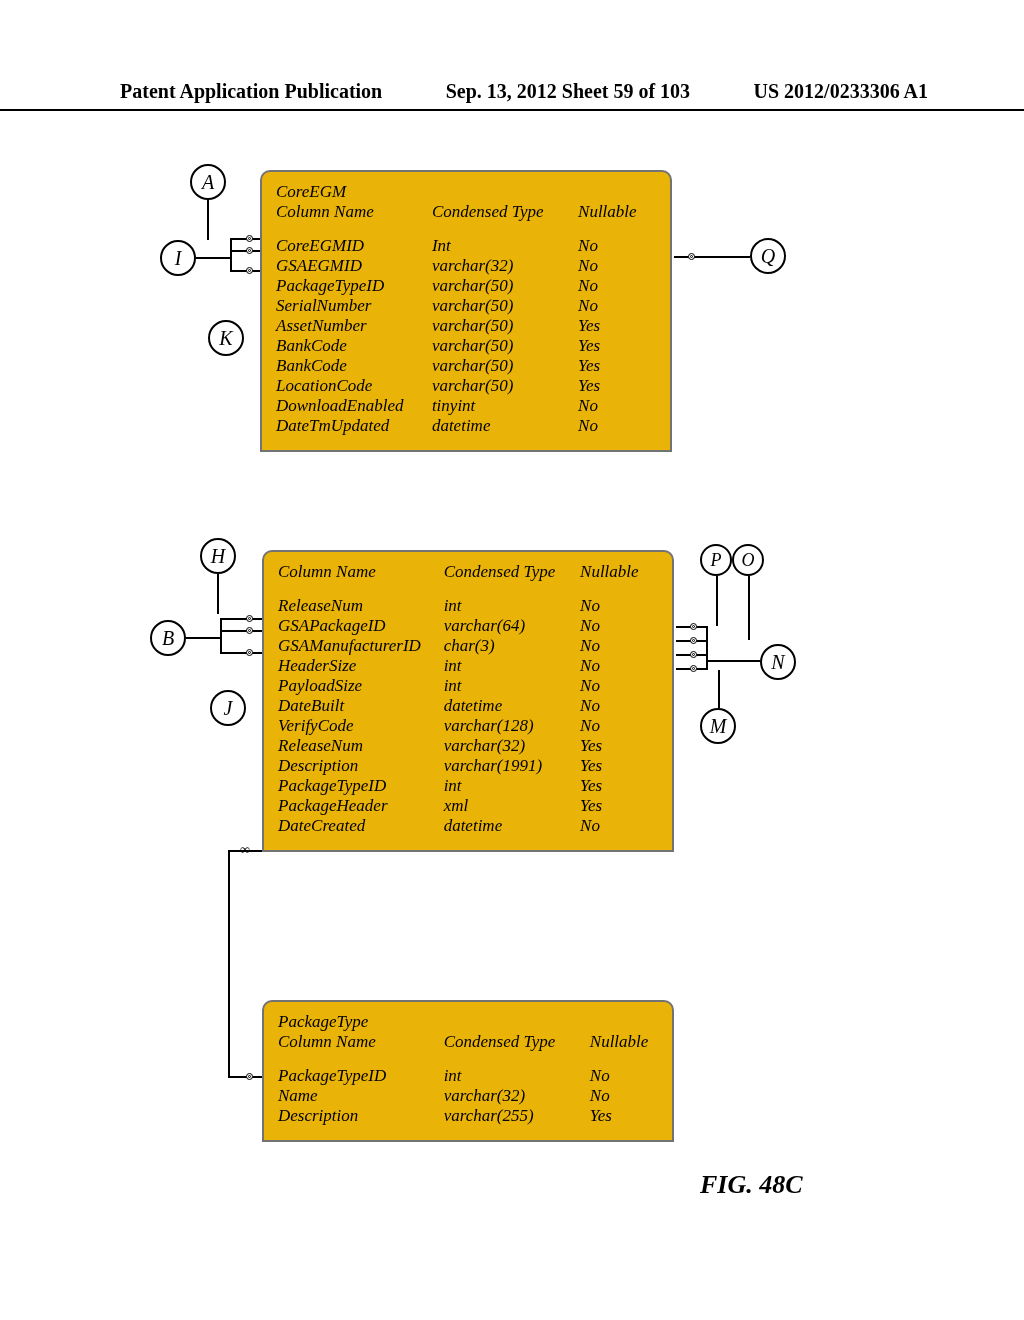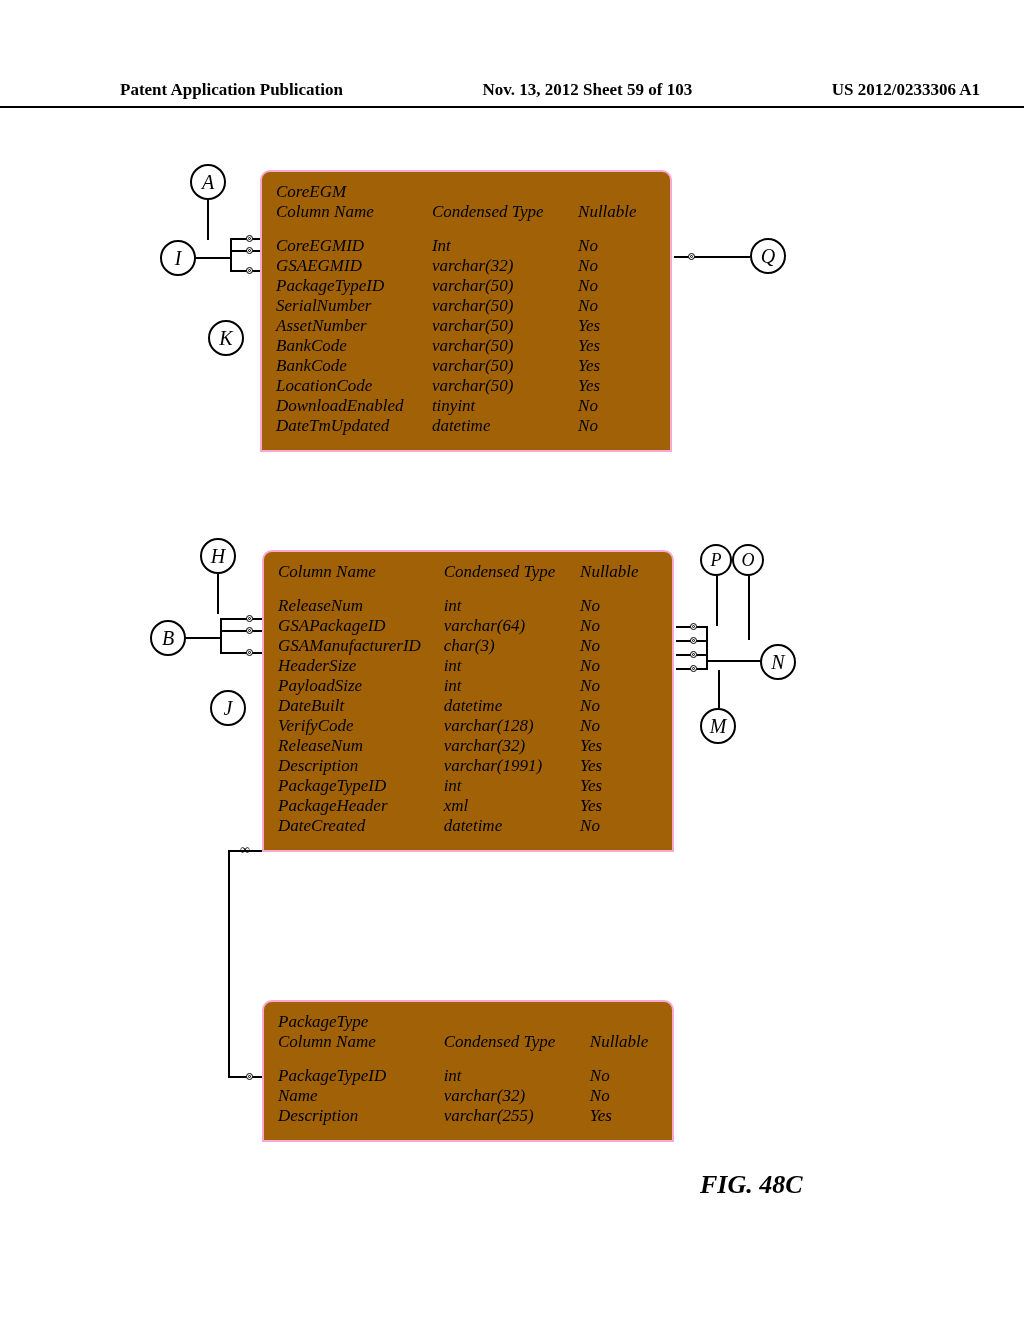--- a/index.html
+++ b/index.html
@@ -12,44 +12,44 @@
     position: relative;
     color: #000;
   }
   .page-header {
     position: absolute;
     top: 80px;
     left: 0;
     right: 0;
     width: 100%;
     border-bottom: 2px solid #000;
-    padding: 0 44px 6px 120px;
+    padding: 0 96px 6px 120px;
     display: flex;
     justify-content: space-between;
-    font-size: 17px;
+    font-size: 20px;
     font-weight: bold;
   }
   .page-header span { white-space: nowrap; }
 
   .figure-area {
     position: absolute;
     top: 150px;
     left: 0;
     width: 1024px;
     height: 1050px;
   }
 
   .table-box {
     position: absolute;
-    border: 2px solid #f9a8d4;
+    border: 2px solid #737373;
     border-radius: 10px 10px 0 0;
     padding: 10px 14px 14px 14px;
     font-style: italic;
     font-size: 17px;
-    background: #a16207;
+    background: #eab308;
   }
   .table-box .title-row,
   .table-box .row {
     display: flex;
   }
   .table-box .col-name { width: 160px; }
   .table-box .col-type { width: 140px; }
   .table-box .col-null { width: 70px; }
   .table-box .gap { height: 14px; }
 
@@ -121,21 +121,21 @@
     font-size: 14px;
     font-style: normal;
   }
 
 </style>
 </head>
 <body>
 
 <div class="page-header">
   <span>Patent Application Publication</span>
-  <span>Nov. 13, 2012  Sheet 59 of 103</span>
+  <span>Sep. 13, 2012  Sheet 59 of 103</span>
   <span>US 2012/0233306 A1</span>
 </div>
 
 <div class="figure-area">
 
   <div id="tbl0" class="table-box">
     <div class="title-row">
       <div class="col-name">CoreEGM</div>
     </div>
     <div class="row">

